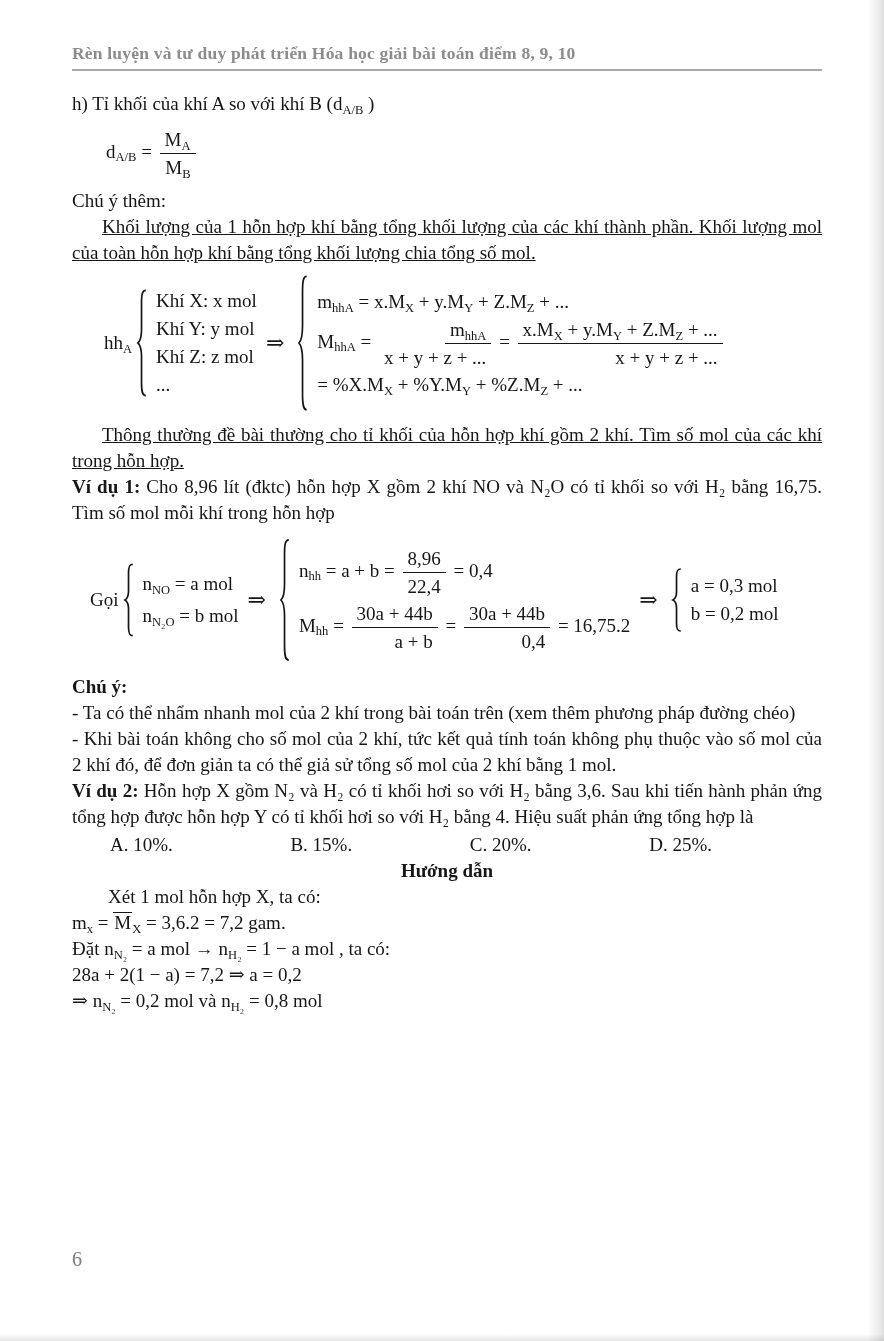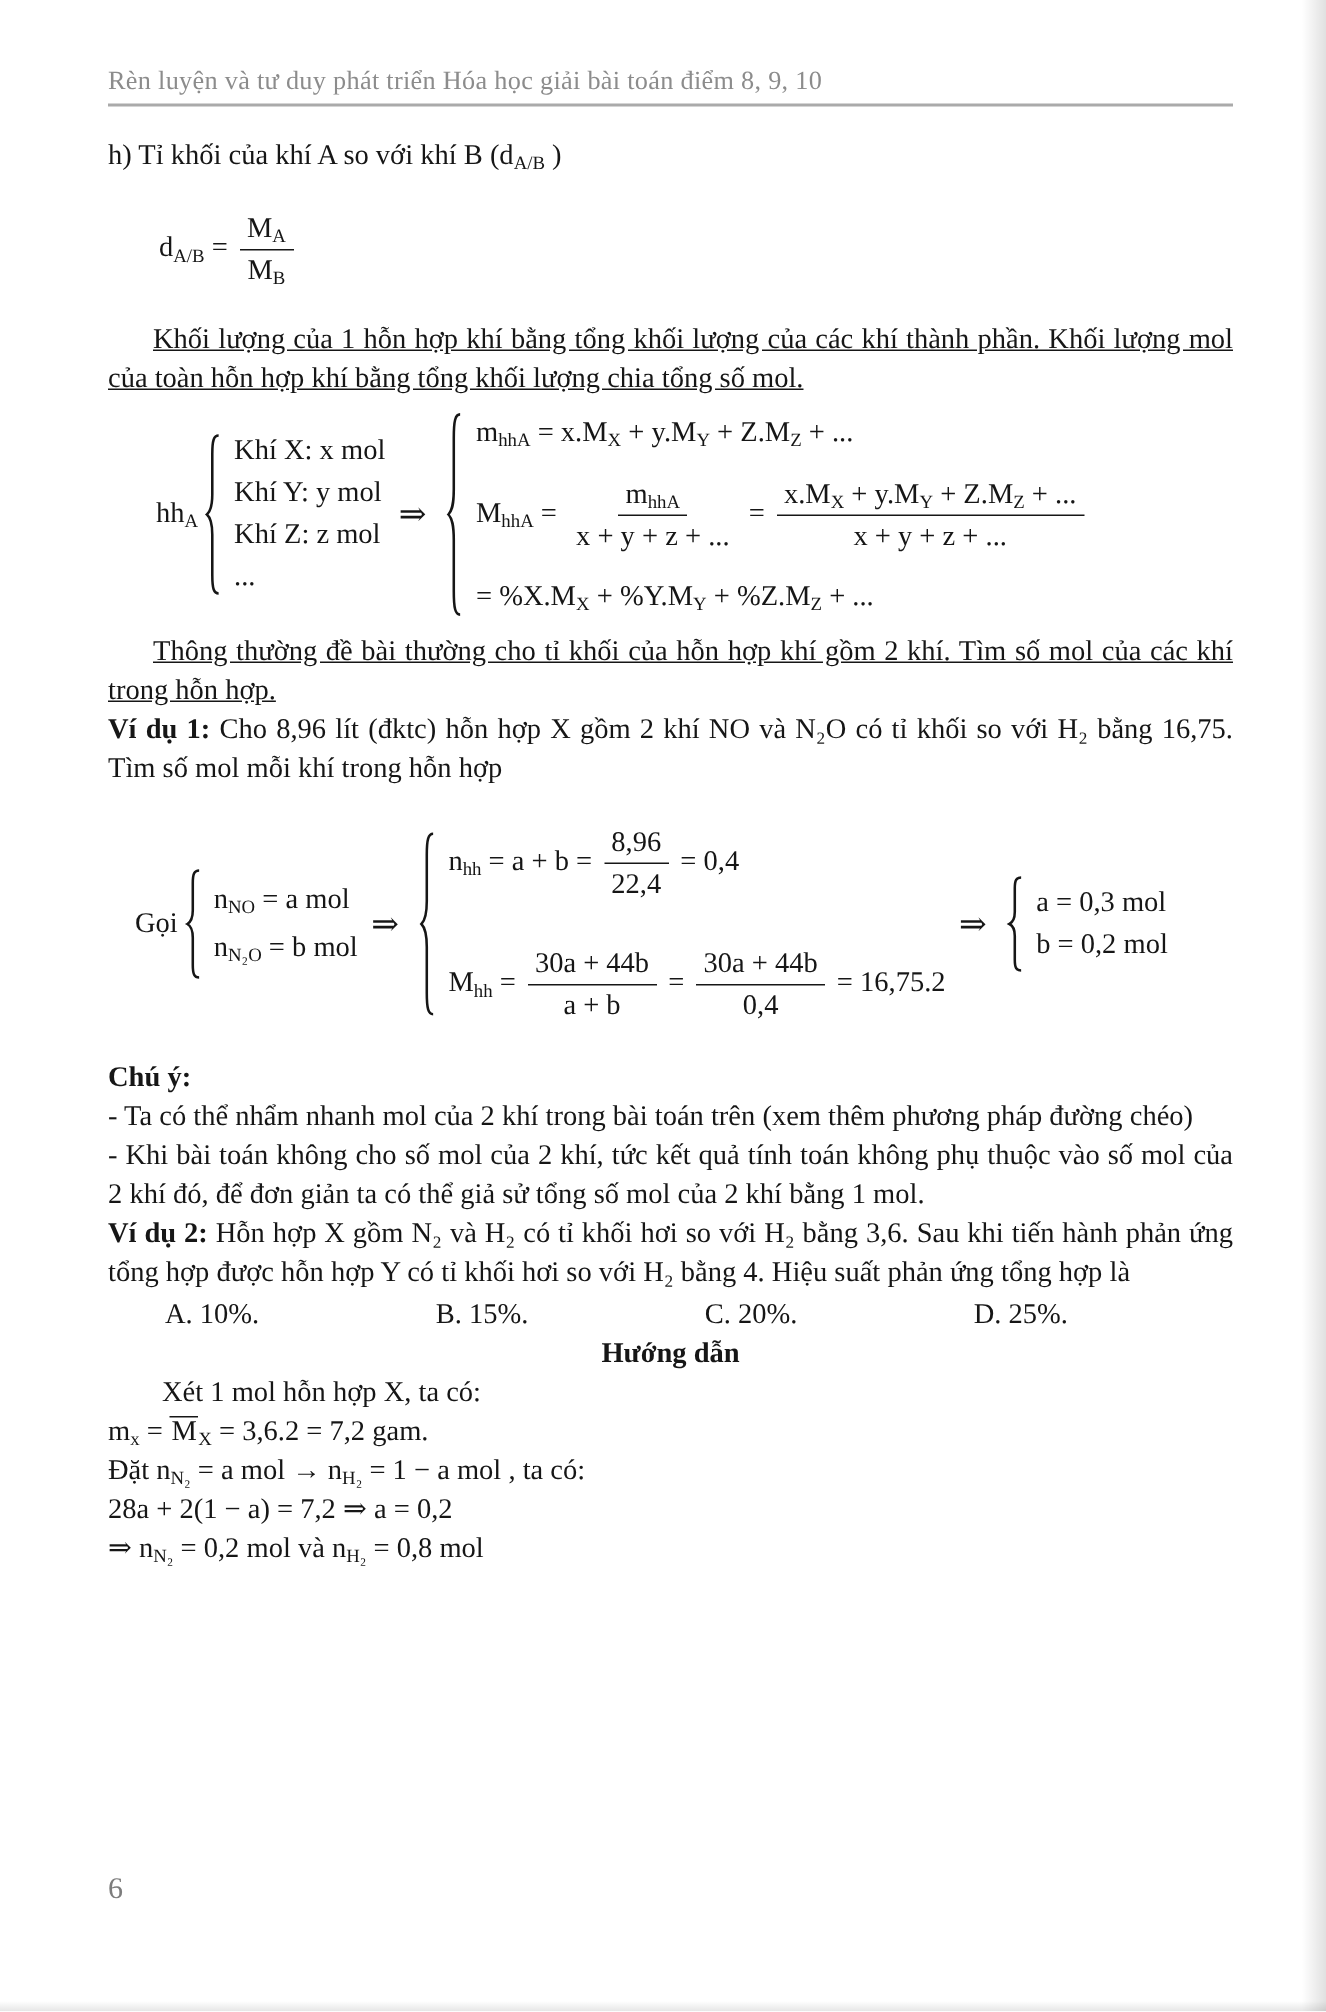--- a/index.html
+++ b/index.html
@@ -10,35 +10,35 @@
     position: relative;
     width: 884px; height: 1341px;
     background: #ffffff;
     color: #161616;
     font-size: 19px; line-height: 26px;
     overflow: hidden;
   }
   .inner { padding: 42px 62px 0 72px; }
 
   .header-title {
-    color: #8c8c8c; font-weight: normal; font-size: 17.5px; line-height: 22px;
+    color: #8c8c8c; font-weight: bold; font-size: 17.5px; line-height: 22px;
     letter-spacing: 0.2px;
   }
   .header-rule { border-bottom: 2px solid #aaaaaa; margin-top: 5px; margin-bottom: 20px; }
 
   .content p { margin: 0; }
   .para { text-align: justify; }
   .indent { text-indent: 30px; text-decoration: underline; }
   .bold { font-weight: bold; }
 
   
   sub { font-size: 0.66em; line-height: 0; vertical-align: -0.28em; }
   .frac {
-    display: inline-flex; flex-direction: column; align-items: center;
-    vertical-align: middle; margin: 13px 3px; text-align: center;
+    display: inline-flex; flex-direction: column; align-items: flex-end;
+    vertical-align: middle; margin: 0 3px; text-align: center;
   }
   .frac .num { display: block; padding: 0 5px 1px; border-bottom: 1.4px solid #161616; line-height: 25px; }
   .frac .den { display: block; padding: 1px 5px 0; line-height: 25px; }
   .bar { display: inline-block; border-top: 1.6px solid #161616; line-height: 1.02; padding: 0 1px; }
 
   .math-line { white-space: nowrap; }
   .formula-dab { margin: 10px 0 8px 34px; }
 
   .system { display: flex; align-items: center; }
   .sys-hh  { margin: 6px 0 8px 32px; }
@@ -77,20 +77,21 @@
 
     <main class="content">
 
       <p class="math-line">h) Tỉ khối của khí A so với khí B (d<sub>A/B</sub> )</p>
 
       <div class="math-line formula-dab">d<sub>A/B</sub> = <span class="frac">
             <span class="num">M<sub>A</sub></span>
             <span class="den">M<sub>B</sub></span>
           </span></div>
 
+      <p>Chú ý thêm:</p>
       <p class="para indent">Khối lượng của 1 hỗn hợp khí bằng tổng khối lượng của các khí thành phần. Khối lượng mol của toàn hỗn hợp khí bằng tổng khối lượng chia tổng số mol.</p>
 
       <div class="system sys-hh">
         <span class="mtok">hh<sub>A</sub></span>
         <svg class="brace" style="height:112px" viewBox="0 0 20 100" preserveAspectRatio="none" aria-hidden="true">
           <path d="M 15 3 C 10 3 8.5 6 8.5 14 L 8.5 38 C 8.5 45 7 48 3 50 C 7 52 8.5 55 8.5 62 L 8.5 86 C 8.5 94 10 97 15 97"></path>
         </svg>
         <div class="stack">
           <div class="srow">Khí X: x mol</div>
           <div class="srow">Khí Y: y mol</div>

